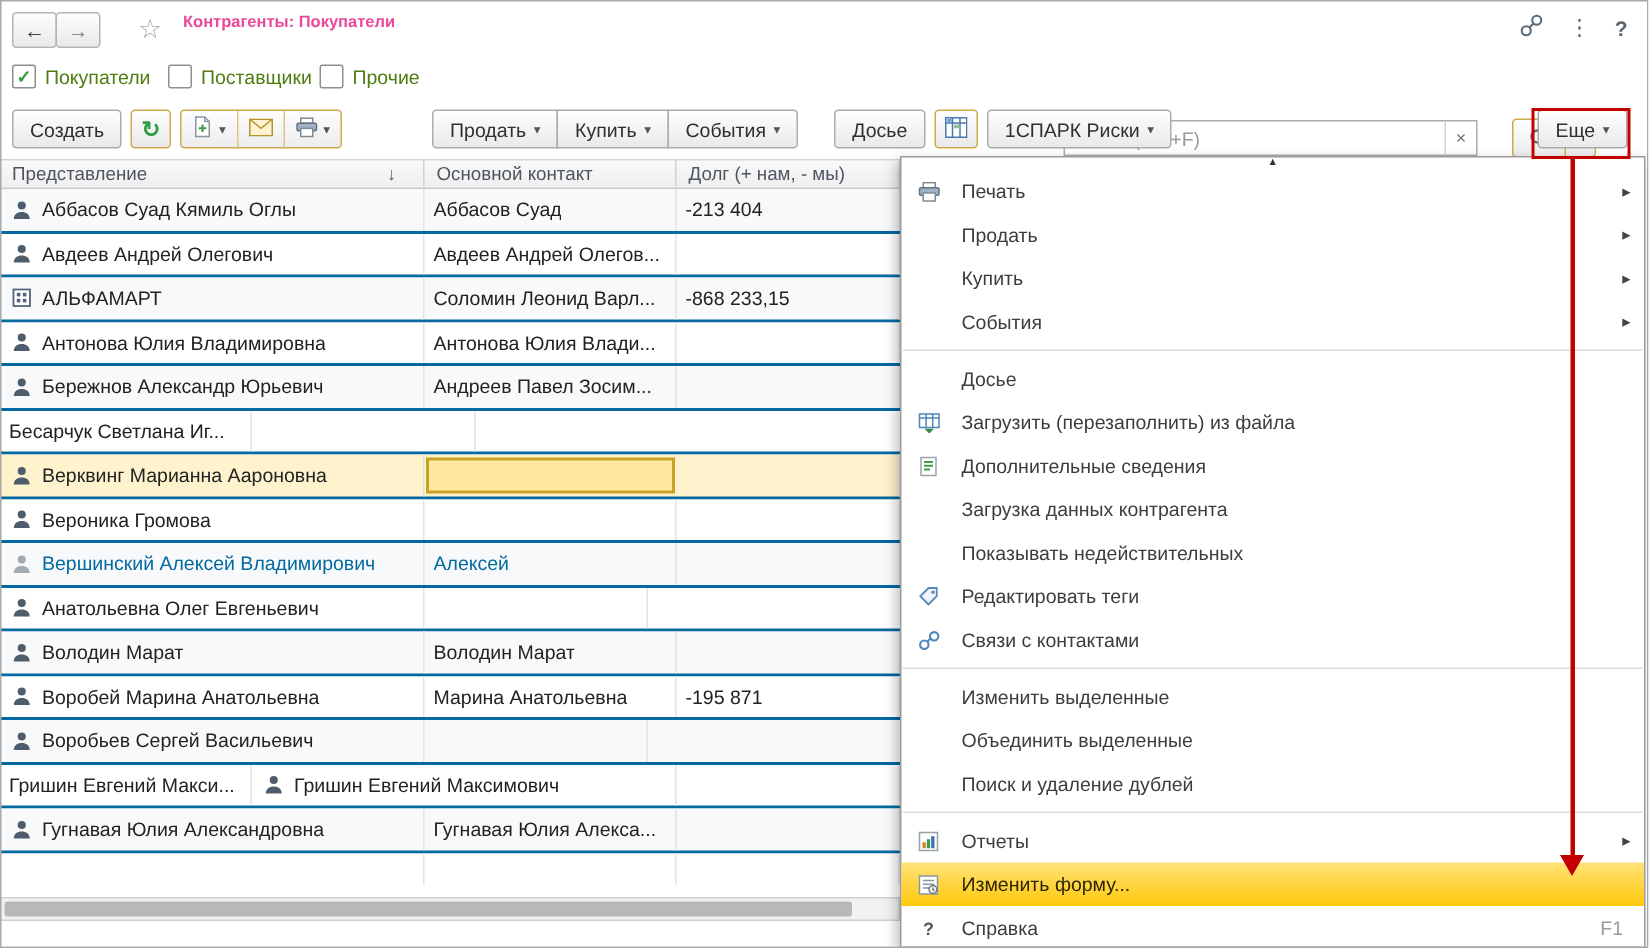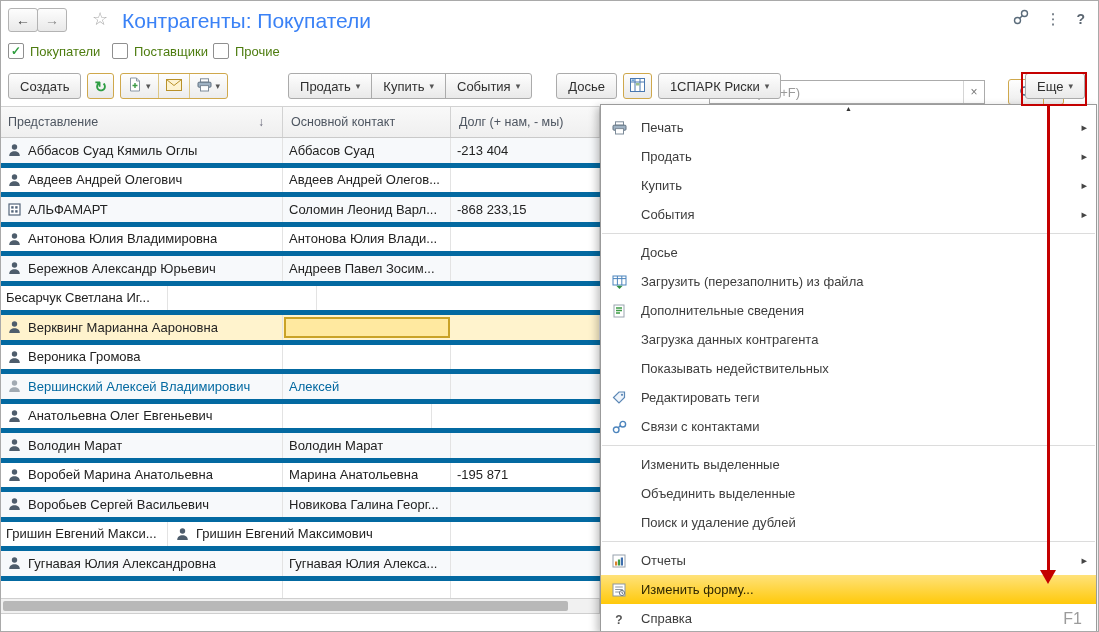--- a/index.html
+++ b/index.html
@@ -10,21 +10,21 @@
   .winframe{position:absolute;inset:0;border:1px solid #a9a9a9;pointer-events:none;z-index:400}
 
   
   .appheader{position:absolute;left:0;top:0;width:100%;height:38px;background:#fff}
   .navbtn{position:absolute;top:8px;width:28px;height:22px;border:1px solid #b3b3b3;border-radius:3px;
           background:linear-gradient(#fdfdfd,#e9e9e9);display:flex;align-items:center;justify-content:center;
           color:#444;font-size:14px;cursor:default}
   .navbtn.back{left:8px}
   .navbtn.fwd{left:37px;color:#8a8a8a}
   .star{position:absolute;left:92px;top:8px;font-size:18px;color:#a9a9a9}
-  .apptitle{position:absolute;left:122px;top:9px;font-size:21px;font-weight:normal;color:#3b82f6}
+  .apptitle{position:absolute;left:122px;top:9px;font-size:11px;font-weight:bold;color:#ec4899}
   .hdricons{position:absolute;right:14px;top:9px;display:flex;gap:16px;align-items:center;color:#5a6570}
   .hdricons .dots{font-size:15px;line-height:16px}
   .hdricons .q{font-size:14px;font-weight:bold}
 
   
   .filterrow{position:absolute;left:0;top:38px;width:100%;height:30px}
   .fitem{position:absolute;top:5px;display:flex;align-items:center;gap:6px;cursor:default}
   .fbox{width:14px;height:14px;border:1px solid #8f8f8f;border-radius:2px;background:#fff;
         display:flex;align-items:center;justify-content:center}
   .fbox .mark{display:none;color:#2f9e3f;font-size:12px;font-weight:bold;line-height:12px}
@@ -55,26 +55,26 @@
   .btngroup{display:flex}
   .btngroup .btn{border-radius:0;margin-left:-1px}
   .btngroup .btn:first-child{border-radius:3px 0 0 3px;margin-left:0}
   .btngroup .btn:last-child{border-radius:0 3px 3px 0}
   .refreshglyph{color:#2f9e44;font-size:15px;font-weight:bold;line-height:15px}
   .spacer{flex:0 0 auto}
   .pushright{margin-left:auto}
 
   
   .tablewrap{position:absolute;left:0;top:106px;width:600px}
-  .thead{display:flex;height:32px;background:linear-gradient(#f9f9f9,#efefef);border-top:1px solid #d2d2d2;border-bottom:1px solid #c9c9c9;box-sizing:border-box}
+  .thead{display:flex;height:20px;background:linear-gradient(#f9f9f9,#efefef);border-top:1px solid #d2d2d2;border-bottom:1px solid #c9c9c9;box-sizing:border-box}
   .th{display:flex;align-items:center;padding:0 8px;color:#4d5560;font-size:12.5px;border-right:1px solid #d2d2d2;box-sizing:border-box;position:relative}
   .th .sort{position:absolute;right:18px;color:#667;font-size:12px}
   .col1{width:283px}.col2{width:168px}.col3{width:149px;border-right:1px solid #d2d2d2}
   .tbody{}
-  .trow{display:flex;height:29.5px;background:#fff;border-bottom:5px solid #0369a1;box-sizing:border-box;cursor:default}
+  .trow{display:flex;height:29.5px;background:#fff;border-bottom:2px solid #0369a1;box-sizing:border-box;cursor:default}
   .trow.alt{background:#f7f9fb}
   .trow.sel{background:#fff3cd}
   .cell{display:flex;align-items:center;padding:0 6px;border-right:1px solid #e3e3e3;box-sizing:border-box;overflow:hidden;white-space:nowrap}
   .c-name{width:283px;gap:7px;padding-left:8px}
   .c-contact{width:168px}
   .c-debt{width:149px}
   .ricon{flex:0 0 auto;display:flex;align-items:center}
   .rtxt{overflow:hidden;text-overflow:clip;white-space:nowrap}
   .trow.dim .rtxt{color:#0369a1}
   .trow.dim .ricon{opacity:.5}
@@ -83,21 +83,21 @@
   .hscroll{position:absolute;left:0;top:598px;width:600px;height:16px;background:#f1f1f1;border:1px solid #cfcfcf;box-sizing:border-box}
   .hthumb{position:absolute;left:2px;top:2px;width:565px;height:10px;background:#b8b8b8;border-radius:2px}
 
   
   .menu{position:absolute;left:600px;top:104px;width:497px;height:528px;background:#fff;border:1px solid #9b9b9b;
         box-shadow:-3px 3px 8px rgba(0,0,0,.25);box-sizing:border-box;z-index:100}
   .mscroll{height:8px;text-align:center;font-size:7px;line-height:8px;color:#333}
   .mitem{height:29px;display:flex;align-items:center;padding:0 26px 0 40px;position:relative;color:#3d3d3d;cursor:default;box-sizing:border-box}
   .mitem .micon{position:absolute;left:11px;top:50%;transform:translateY(-50%);display:flex;align-items:center}
   .mitem .marrow{position:absolute;right:9px;font-size:11px;color:#444}
-  .mitem .mkey{position:absolute;right:14px;font-size:16px;color:#9b9b9b}
+  .mitem .mkey{position:absolute;right:14px;font-size:13px;color:#9b9b9b}
   .mitem.hl{background:linear-gradient(#ffe27a,#ffc90a);color:#2e2600}
   .msep{height:9px;position:relative}
   .msep::after{content:"";position:absolute;left:1px;right:1px;top:4px;border-top:1px solid #dcdcdc}
 
   
   .ann{position:absolute;z-index:300;pointer-events:none}
   .ann-box{left:1021px;top:72px;width:66px;height:34px;border:2px solid #c40000;box-sizing:border-box}
   .ann-line{left:1047px;top:106px;width:3px;height:464px;background:#c40000}
   .ann-head{left:1040px;top:570px;width:0;height:0;border-left:8px solid transparent;border-right:8px solid transparent;border-top:14px solid #c40000}
 </style>
@@ -436,23 +436,20 @@
       <div class="trow alt">
         <div class="cell c-name">
           <span class="ricon">
             <svg width="13" height="14" viewBox="0 0 13 14">
               <circle cx="6.5" cy="4" r="2.7" fill="#4e5d6c"></circle>
               <path d="M1.2 13c0-3.1 2.3-4.7 5.3-4.7s5.3 1.6 5.3 4.7z" fill="#4e5d6c"></path>
             </svg>
           </span>
           <span class="rtxt">Воробьев Сергей Васильевич</span>
         </div>
-        <div class="cell c-contact">
-          <span class="rtxt">Новикова Галина Георг...</span>
-        </div>
         <div class="cell c-debt"></div>
       </div>
       <div class="trow">
         <div class="cell c-contact">
           <span class="rtxt">Гришин Евгений Макси...</span>
         </div>
         <div class="cell c-name">
           <span class="ricon">
             <svg width="13" height="14" viewBox="0 0 13 14">
               <circle cx="6.5" cy="4" r="2.7" fill="#4e5d6c"></circle>

